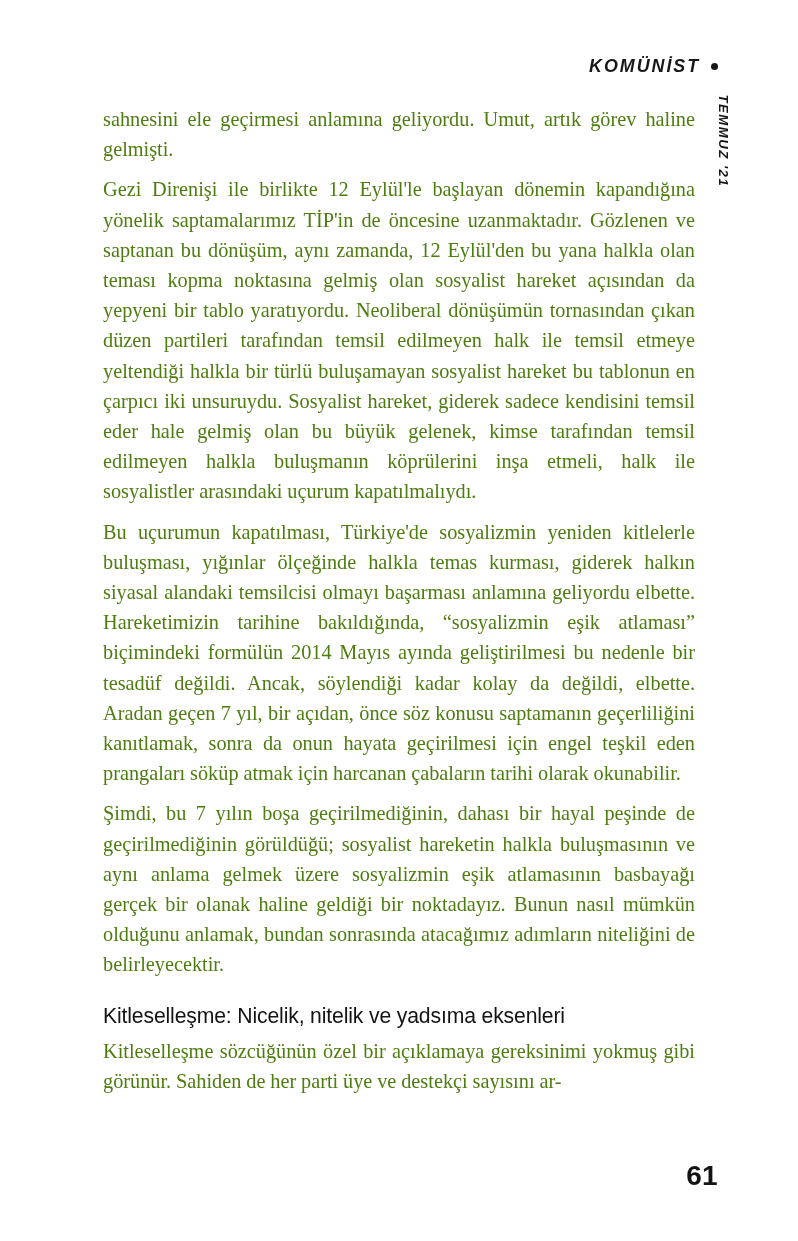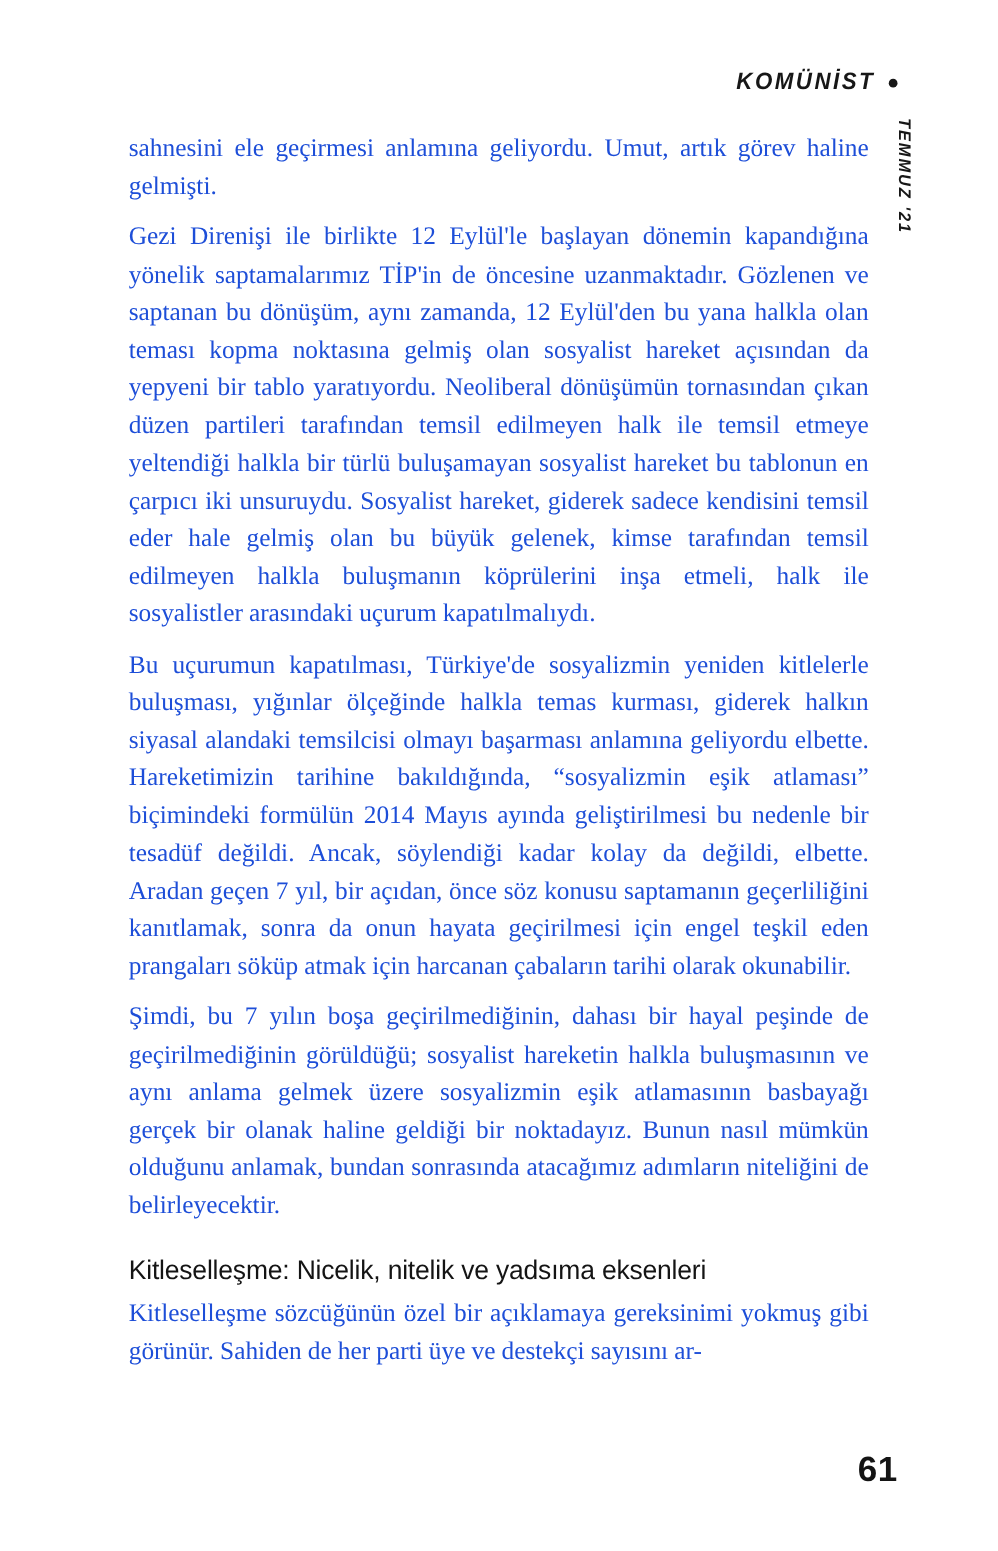--- a/index.html
+++ b/index.html
@@ -68,21 +68,21 @@
     left: 103px;
     top: 104px;
     width: 592px;
   }
 
   p.body {
     margin: 0 0 10px 0;
     font-family: "Liberation Serif", "DejaVu Serif", serif;
     font-size: 20.3px;
     line-height: 30.2px;
-    color: #1d4ed8;
+    color: #4d7c0f;
     text-align: justify;
     text-justify: inter-word;
     -webkit-hyphens: none;
     hyphens: none;
     word-spacing: -0.2px;
   }
   p.body:last-child {
     margin-bottom: 0;
   }
 

